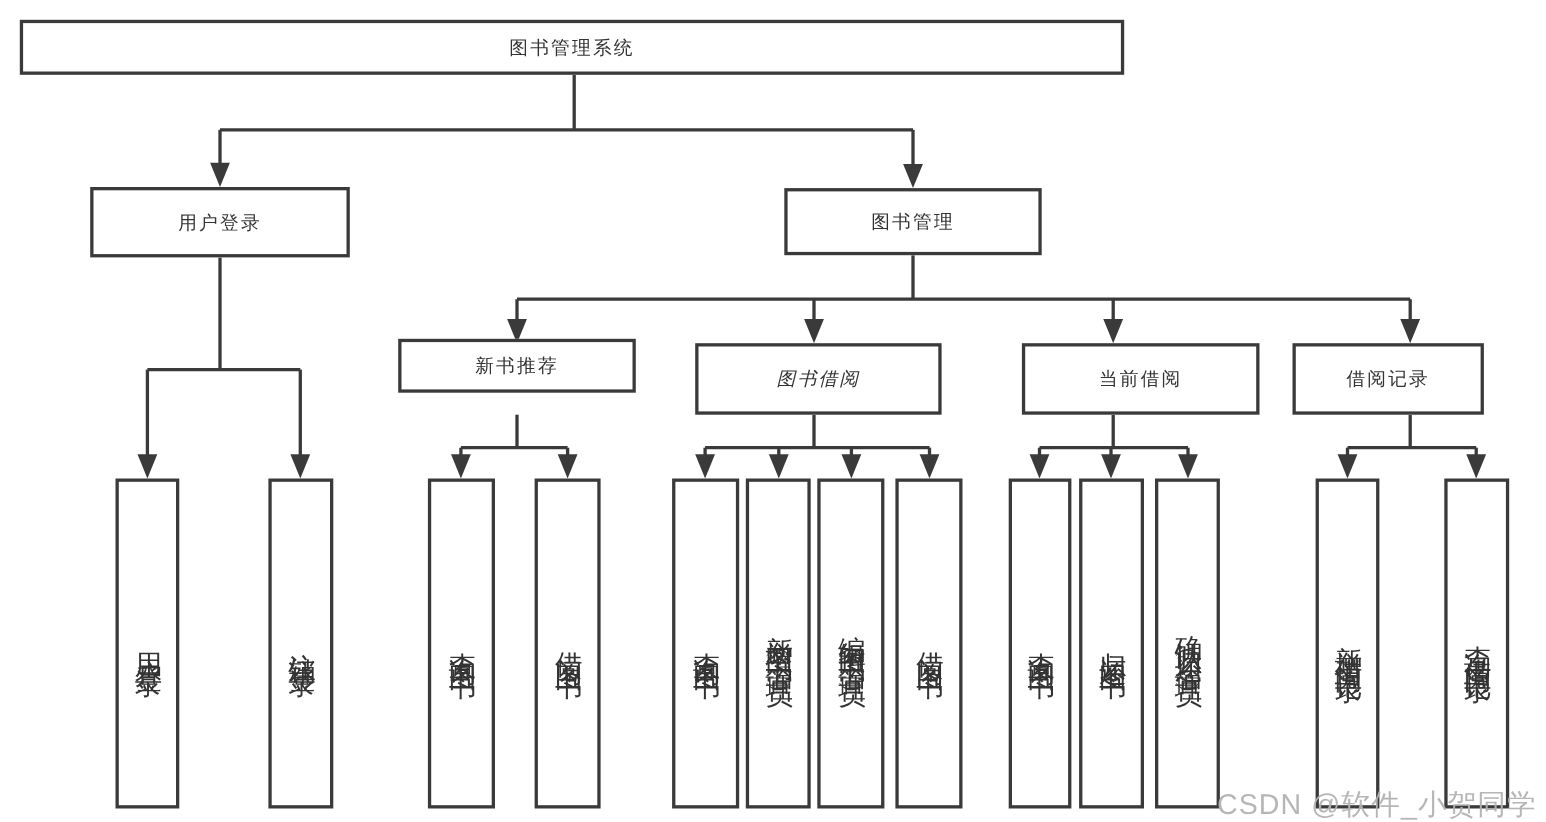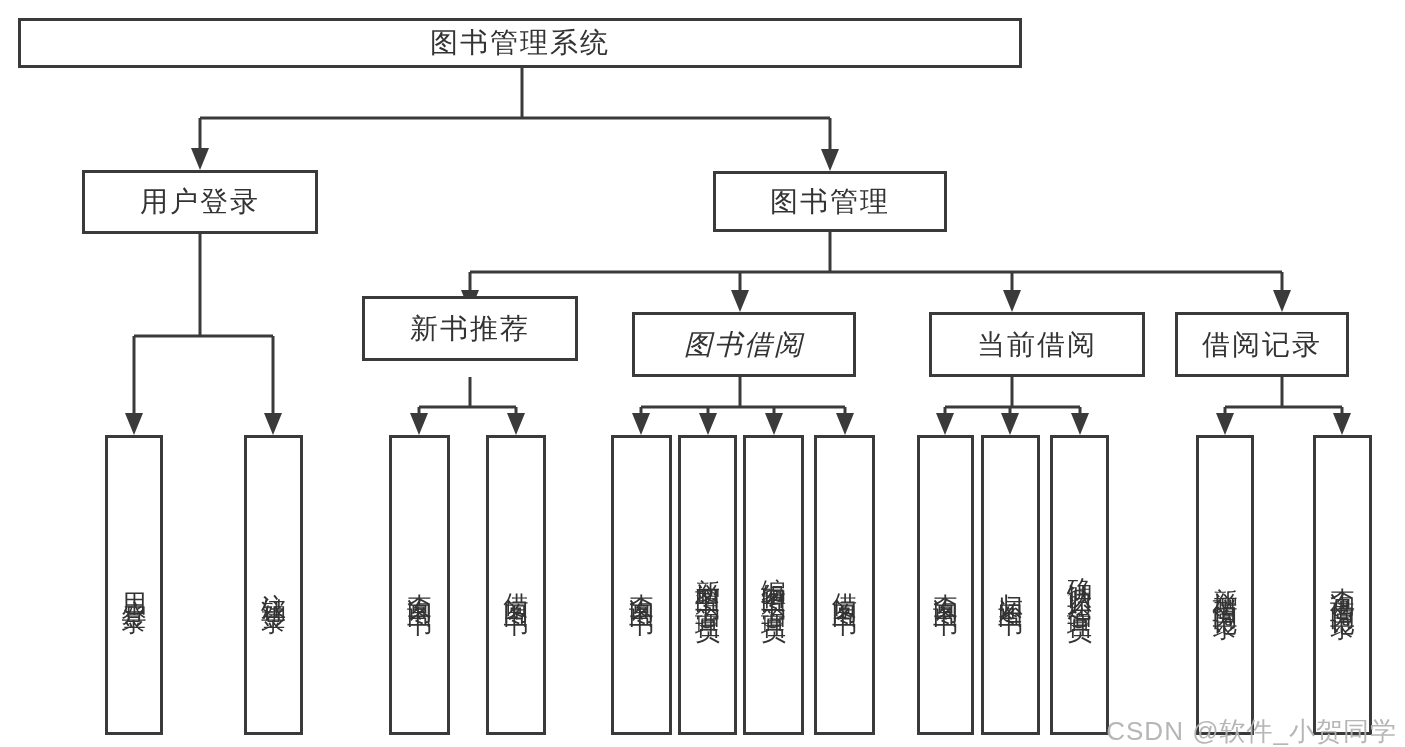--- a/index.html
+++ b/index.html
@@ -26,21 +26,21 @@
     position: absolute;
     box-sizing: border-box;
     border: 3px solid #3a3a3a;
     background: #ffffff;
     display: flex;
     align-items: center;
     justify-content: center;
     color: #333333;
   }
   .node-h {
-    font-size: 28px;
+    font-size: 17px;
     letter-spacing: 2px;
     white-space: nowrap;
   }
   .leaf {
     font-size: 25px;
   }
   .leaf .vtext {
     writing-mode: vertical-rl;
     letter-spacing: 6px;
     line-height: 1;
@@ -132,21 +132,21 @@
     <span>图书管理系统</span>
   </div>
 
   <div class="node node-h" style="left:82px; top:170px; width:236px; height:64px;">
     <span>用户登录</span>
   </div>
   <div class="node node-h" style="left:713px; top:171px; width:234px; height:61px;">
     <span>图书管理</span>
   </div>
 
-  <div class="node node-h" style="left:362px; top:296px; width:216px; height:65px;">
+  <div class="node node-h" style="left:362px; top:308px; width:216px; height:49px;">
     <span>新书推荐</span>
   </div>
   <div class="node node-h" style="left:632px; top:312px; width:224px; height:65px;font-style:italic;">
     <span>图书借阅</span>
   </div>
   <div class="node node-h" style="left:904px; top:312px; width:216px; height:65px;margin-left:25px;">
     <span>当前借阅</span>
   </div>
   <div class="node node-h" style="left:1175px; top:312px; width:174px; height:65px;">
     <span>借阅记录</span>

